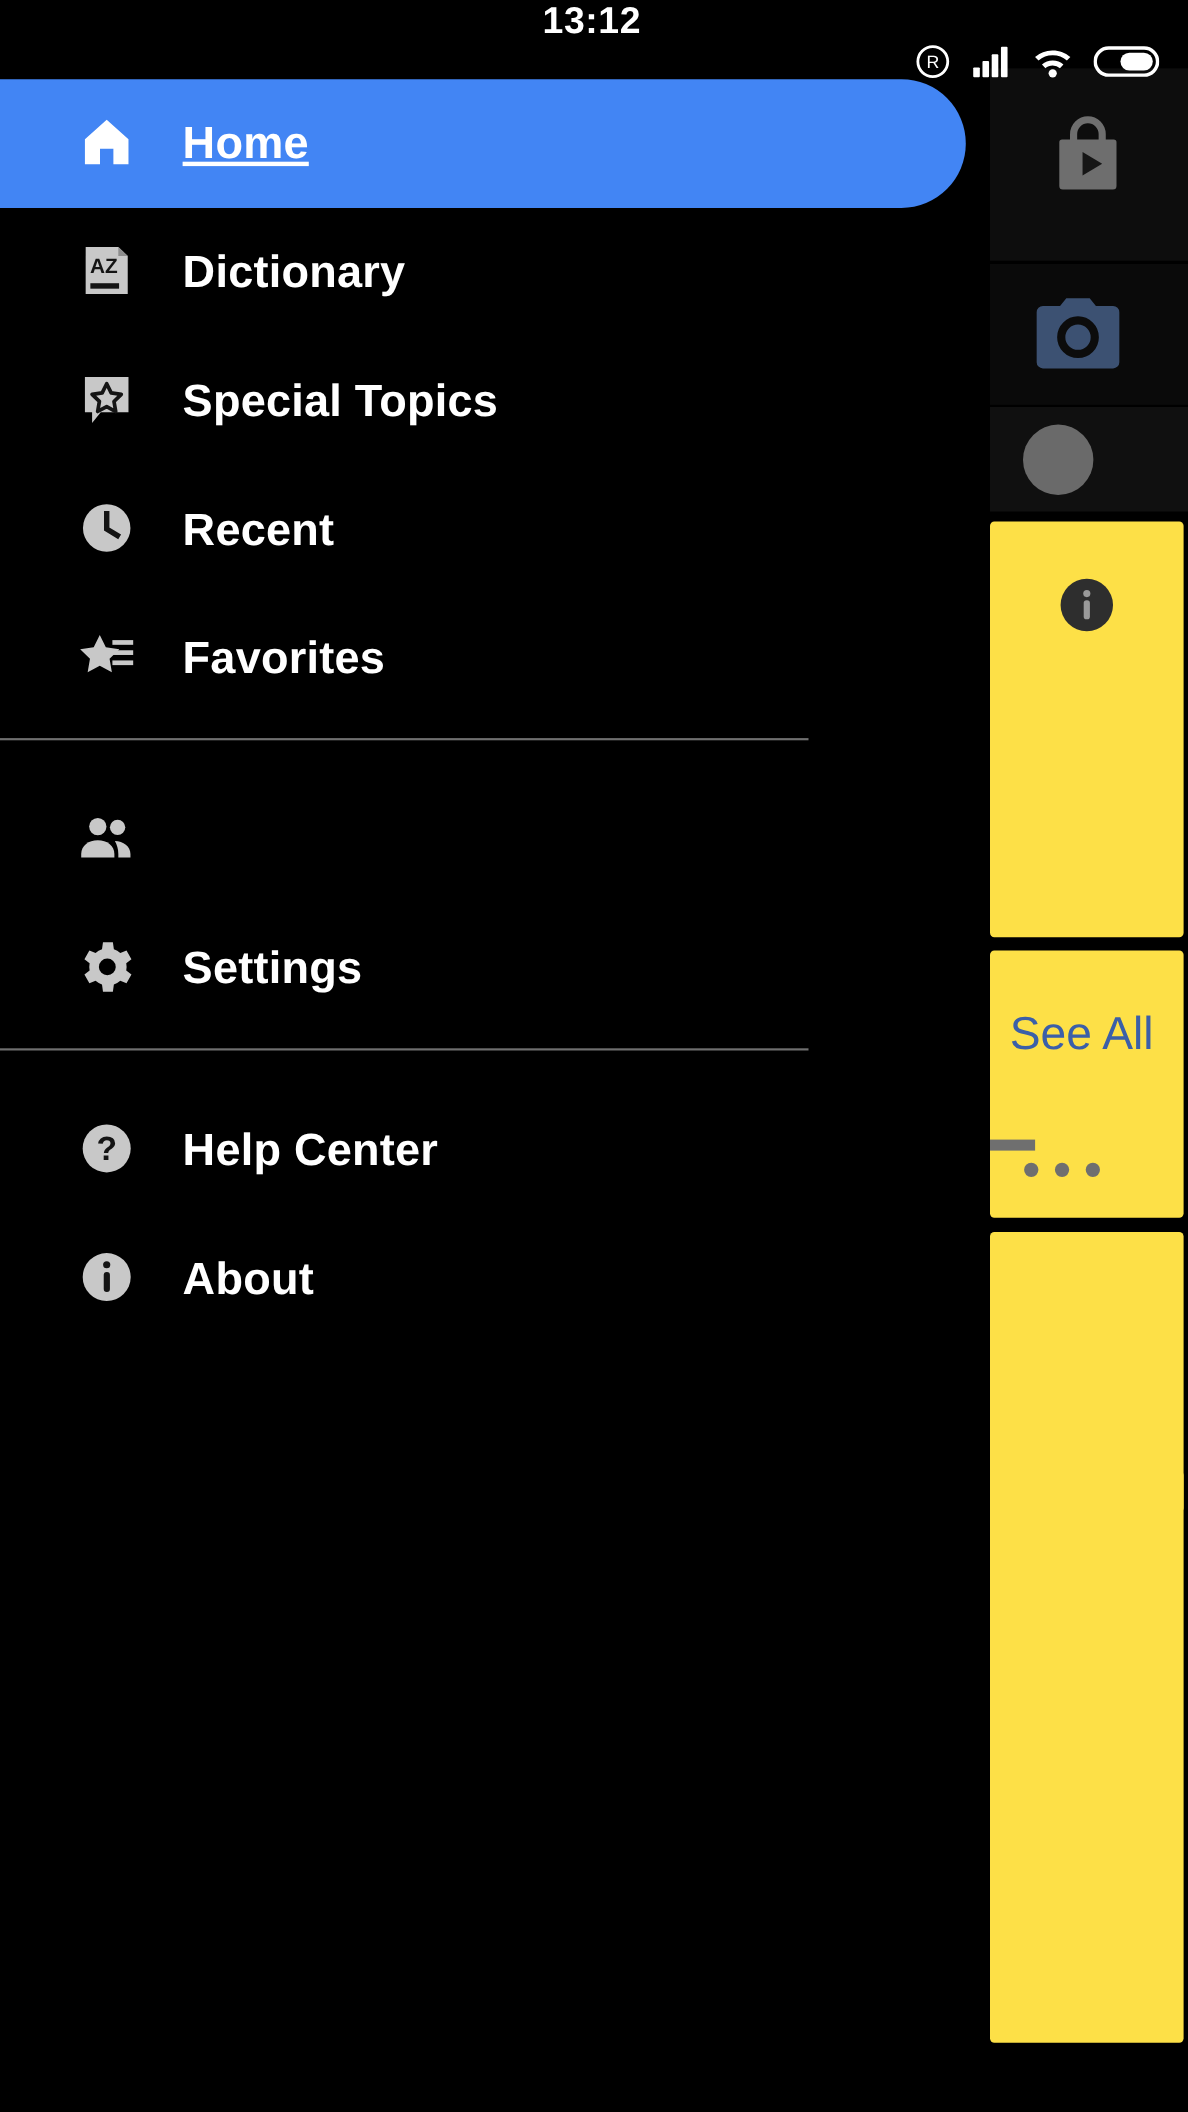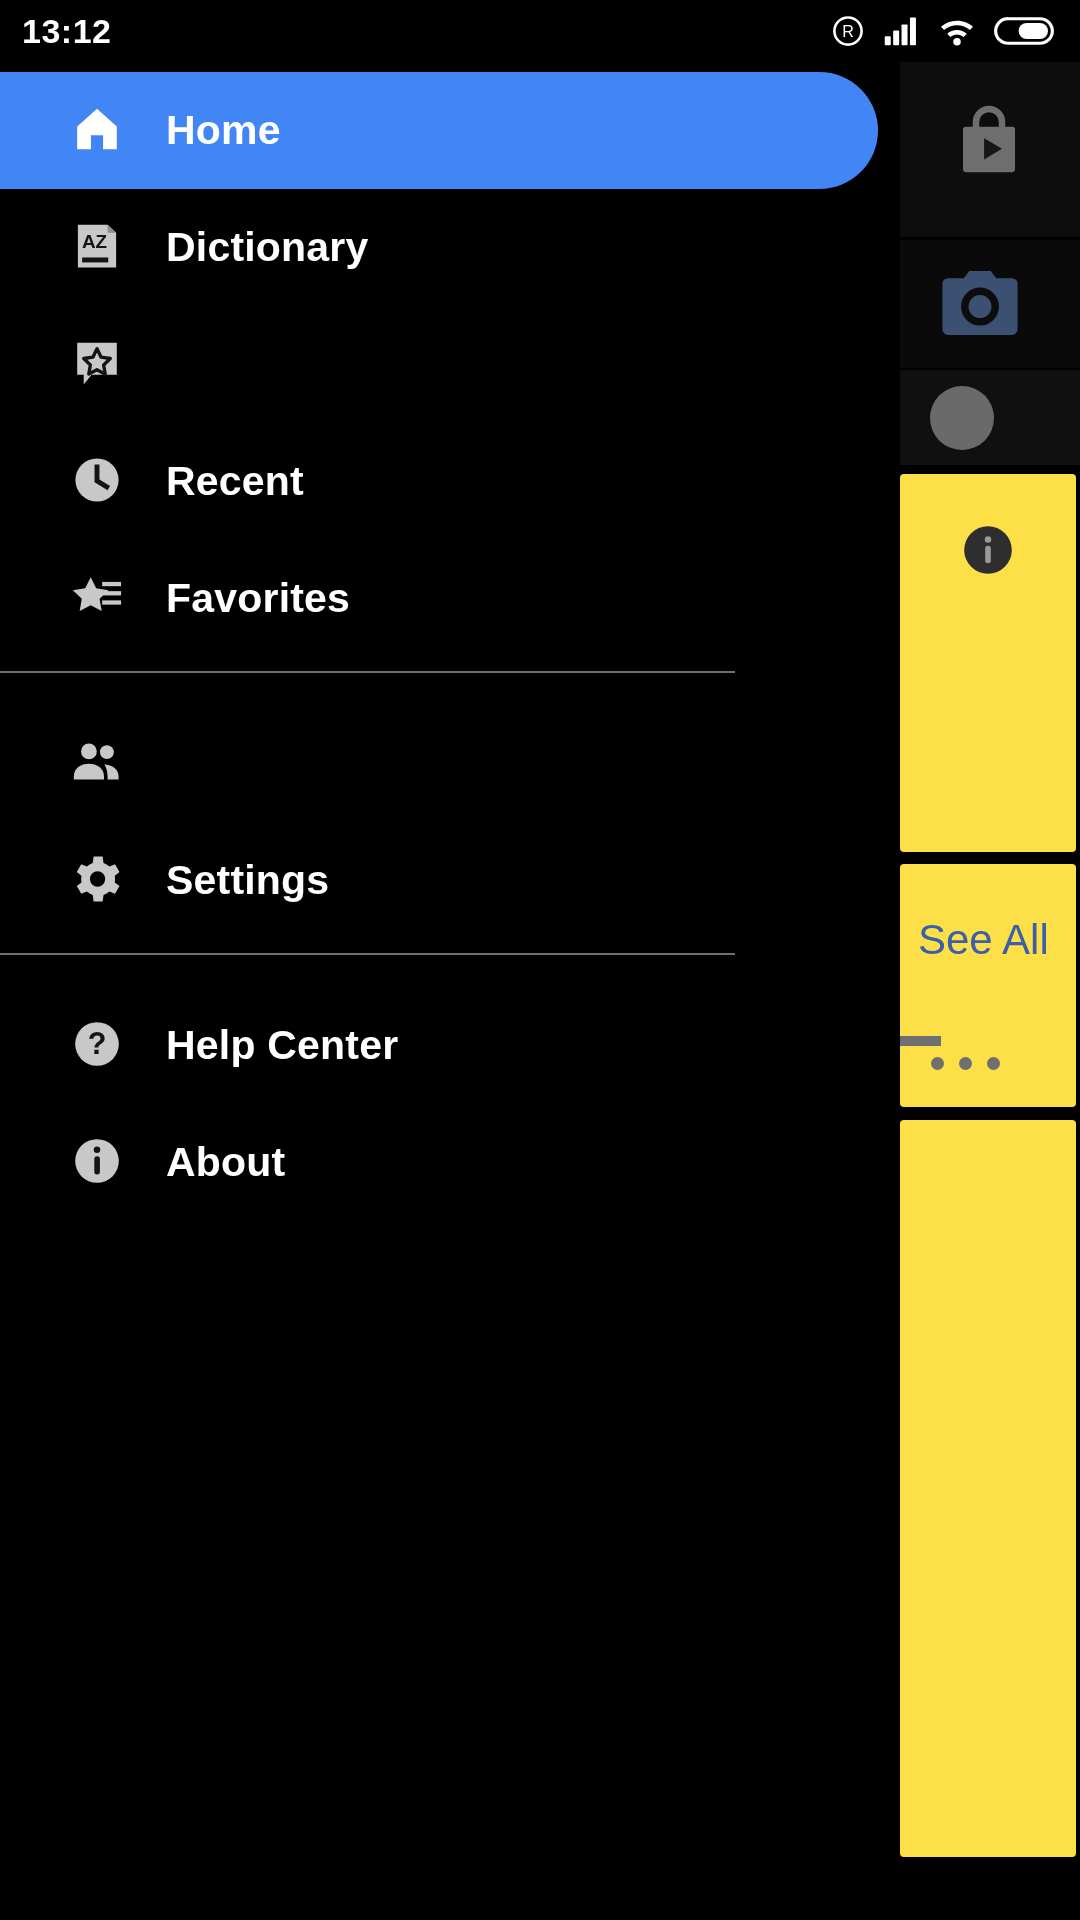--- a/index.html
+++ b/index.html
@@ -8,21 +8,21 @@
     background:#000;
     font-family:"Liberation Sans", sans-serif;
     overflow:hidden;
   }
   #screen { position:relative; width:1080px; height:1920px; background:#000; }
 
   
   #statusbar {
     position:absolute; top:0; left:0; width:1080px; height:62px;
     background:#000; display:flex; align-items:center;
-    padding:0 26px 0 22px; z-index:50;
+    padding:0 26px 0 22px; z-index:50;flex-direction:column;
   }
   #clock { color:#fff; font-size:34px; font-weight:700; letter-spacing:.5px; }
   #sb-right { margin-left:auto; display:flex; align-items:center; gap:19px; }
   .sb-icon { display:block; }
 
   
   #backdrop { position:absolute; inset:62px 0 0 0; background:#000; z-index:5; }
   .bg-card { position:absolute; background:#fde047; border-radius:4px; }
   .bg-tile { position:absolute; background:#0d0d0d; }
 
@@ -42,21 +42,21 @@
   }
   .ic {
     width:58px; height:58px; flex:0 0 58px;
     display:flex; justify-content:center;
   }
   .ic svg { display:block; }
   .nav-label {
     margin-left:40px; color:#fff; font-size:41px; font-weight:700;
     letter-spacing:.2px; white-space:nowrap;
   }
-  .nav-item.active .nav-label { font-weight:700; }
+  .nav-item.active .nav-label { font-weight:700;text-decoration:underline; }
   .divider { height:2px; background:#6f6f6f; width:735px; margin:14px 0; }
   .gap-sm { height:18px; }
 </style>
 </head>
 <body>
 
 <div id="screen">
 
   <div id="backdrop">
 
@@ -123,20 +123,21 @@
       <span class="nav-label">Dictionary</span>
     </div>
 
     <div class="nav-item">
       <span class="ic">
         <svg width="54" height="54" viewBox="0 0 24 24">
           <path d="M3.2 3h17.6v14.2H9.6L6.1 21.6v-4.4H3.2z" fill="#c8c8c8"></path>
           <path d="M12 5.7l1.82 3.7 4.08.6-2.95 2.88.7 4.07L12 15l-3.65 1.92.7-4.07L6.1 10l4.08-.6z" fill="none" stroke="#141414" stroke-width="1.5" stroke-linejoin="round"></path>
         </svg>
       </span>
+      <span class="nav-label">Special Topics</span>
     </div>
 
     <div class="nav-item">
       <span class="ic">
         <svg width="54" height="54" viewBox="0 0 24 24">
           <circle cx="12" cy="12" r="9.6" fill="#c8c8c8"></circle>
           <path d="M12 6.2v6.2l4.3 2.6" fill="none" stroke="#141414" stroke-width="2.2" stroke-linecap="square"></path>
         </svg>
       </span>
       <span class="nav-label">Recent</span>

